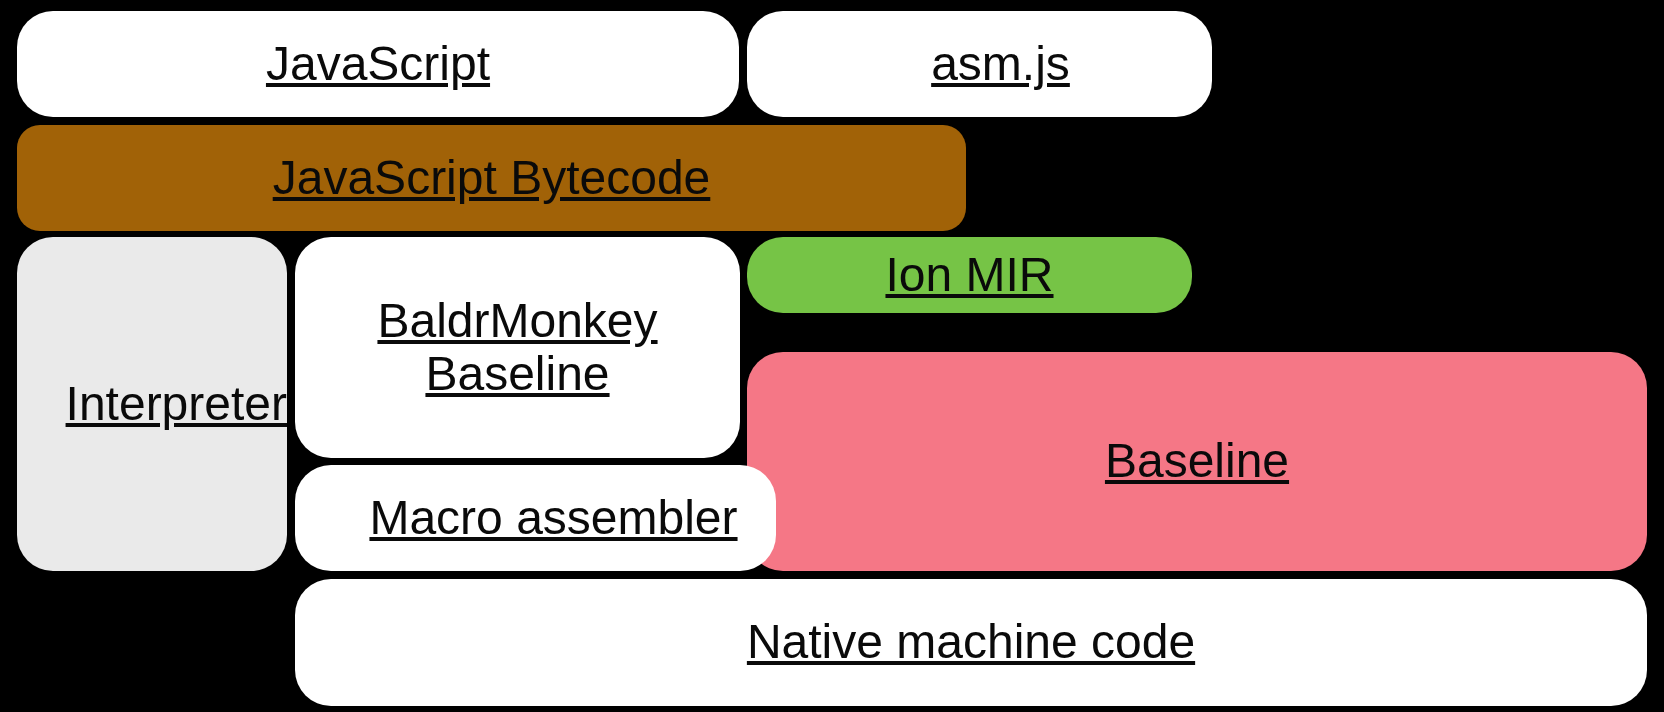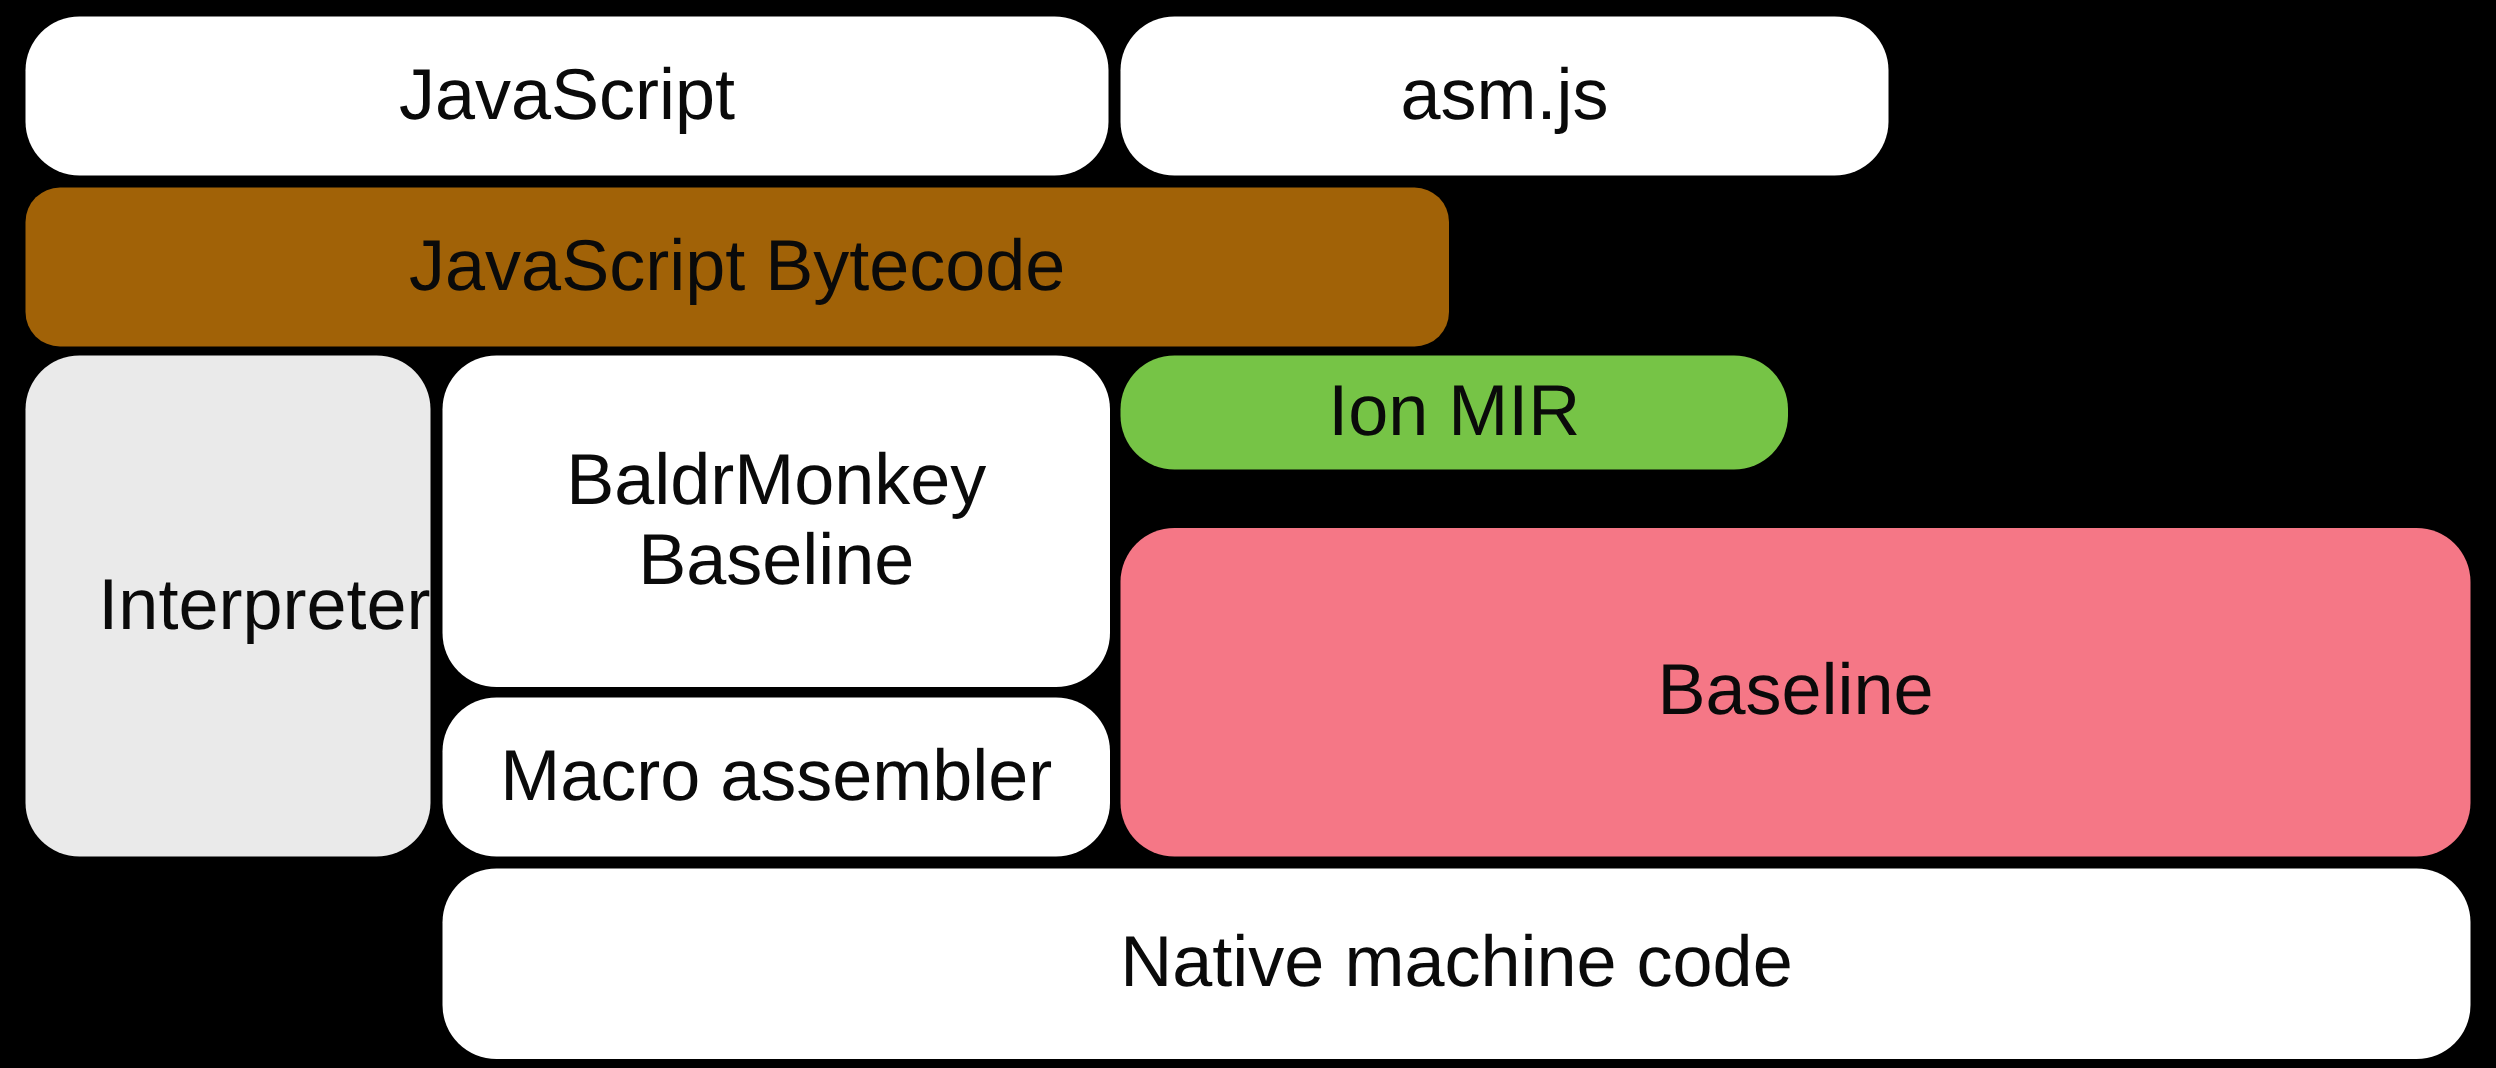--- a/index.html
+++ b/index.html
@@ -16,36 +16,36 @@
     border-radius: 36px;
     background: #ffffff;
     color: #0a0a0a;
     display: flex;
     align-items: center;
     justify-content: center;
     text-align: center;
     font-size: 48px;
     line-height: 1.1;
   }
-  .box .label { display: block; }
+  .box .label { display: block; text-decoration: underline; }
 
   
   .b-javascript        { left: 17px;  top: 11px;  width: 722px;  height: 106px; }
-  .b-asmjs             { left: 747px; top: 11px;  width: 512px;  height: 106px; }
+  .b-asmjs             { left: 747px; top: 11px;  width: 423px;  height: 106px; padding-left: 42px; }
   .b-wasm              { left: 1197px;top: 11px;  width: 451px;  height: 106px; }
   
   .b-js-bytecode       { left: 17px;  top: 125px; width: 949px;  height: 106px; }
   .b-baldrmonkey       { left: 974px; top: 125px; width: 448px;  height: 106px; }
   
   .b-interpreter       { left: 17px;  top: 237px; width: 270px;  height: 334px; }
   .b-js-baseline       { left: 295px; top: 237px; width: 445px;  height: 221px; }
   .b-js-baseline .label{ max-width: 300px; }
   .b-ion-mir           { left: 747px; top: 237px; width: 445px;  height: 76px; }
   .b-cretonne          { left: 747px; top: 352px; width: 900px;  height: 219px; }
-  .b-macro-assembler   { left: 295px; top: 465px; width: 445px;  height: 106px; }
+  .b-macro-assembler   { left: 295px; top: 465px; width: 445px;  height: 106px; padding-left: 36px; }
   
   .b-native            { left: 295px; top: 579px; width: 1352px; height: 127px; }
 </style>
 </head>
 <body>
 
 <div class="canvas">
 
   <div class="box b-javascript" style="background-color: rgb(255, 255, 255);">
     <span class="label">JavaScript</span>

